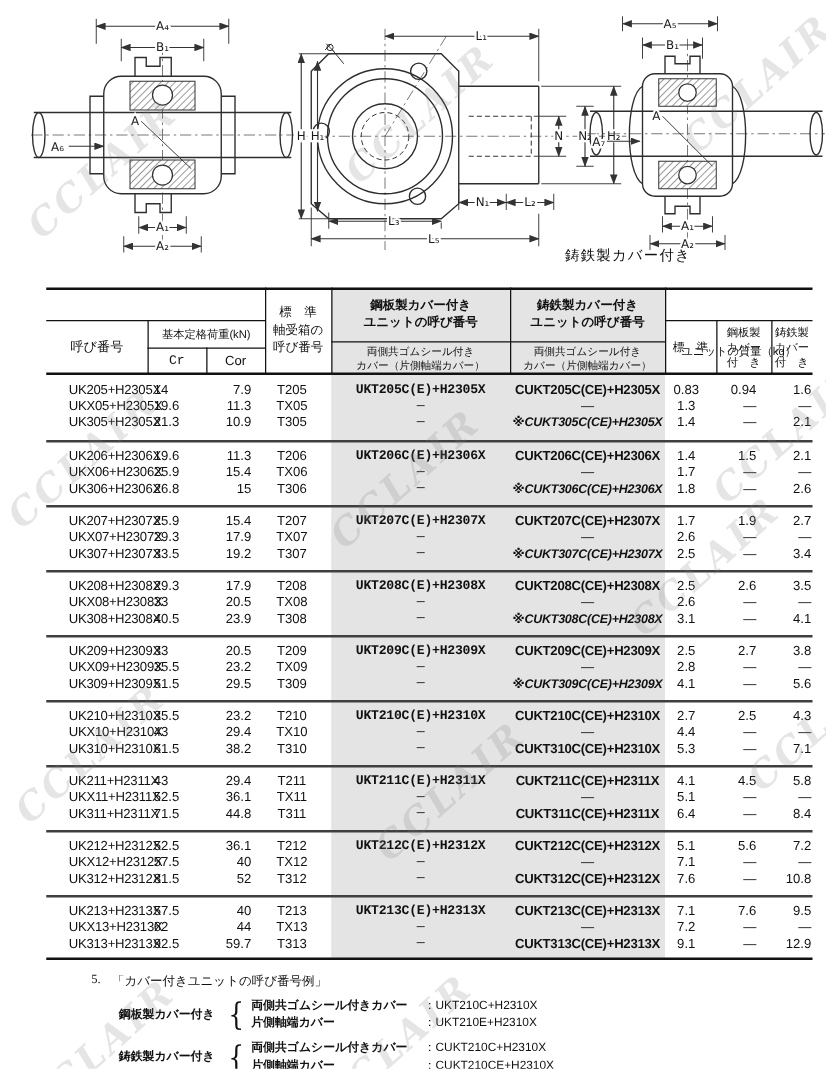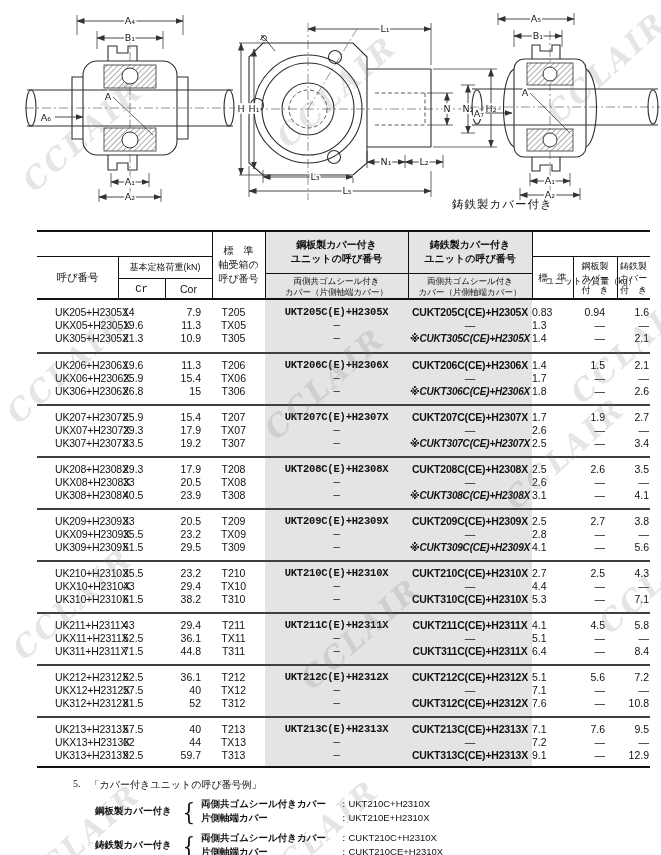--- a/index.html
+++ b/index.html
@@ -34,21 +34,21 @@
           display:grid;grid-template-columns:81px 47px 47px 53px 143px 124px 41px 44px 33px;
           grid-auto-rows:13px;}
   .tgroup.first{border-top:none;padding-top:6px;height:52px;}
   .cell{box-sizing:border-box;white-space:nowrap;line-height:13px;overflow:visible;}
   .c1{text-align:left;padding-left:18px;letter-spacing:-0.2px;}
   .c2{text-align:left;padding-left:5px;}
   .c3{text-align:right;padding-right:11px;}
   .c4{text-align:center;padding-right:10px;}
   .c5{text-align:center;letter-spacing:-0.2px;font-family:Liberation Mono, monospace;}
   .c6{text-align:center;letter-spacing:-0.2px;}
-  .c7{text-align:left;padding-right:7px;}
+  .c7{text-align:center;padding-right:7px;}
   .c8{text-align:right;padding-right:12px;}
   .c9{text-align:right;padding-right:1px;}
   .bold{font-weight:bold;}
   .ital{font-weight:bold;font-style:italic;font-size:10px;}
   .tbottom{position:absolute;left:0;top:536px;width:613px;height:2px;background:#111;z-index:3;}
   
   .note{position:absolute;left:0;top:778px;width:661px;
         font-family:"Liberation Serif","DejaVu Serif",serif;font-size:10px;color:#111;}
   .note-title{margin-left:73px;display:flex;gap:9px;}
   .note-row{display:flex;align-items:center;margin-left:95px;margin-top:5px;}

